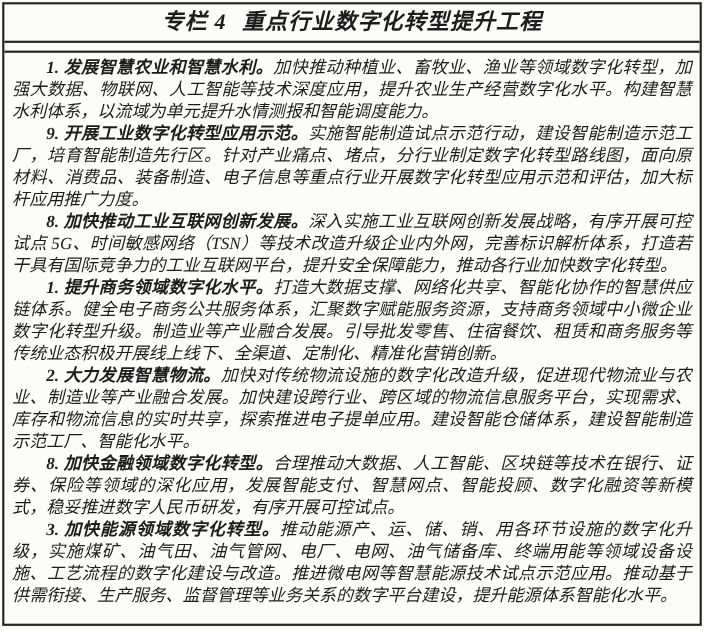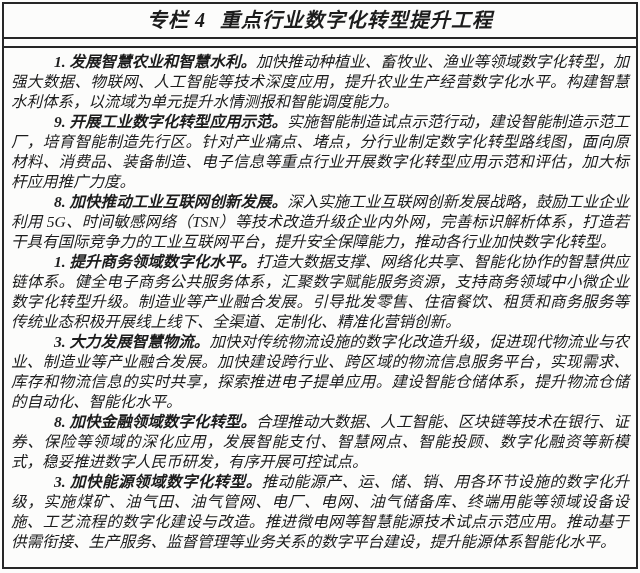--- a/index.html
+++ b/index.html
@@ -53,39 +53,38 @@
     line-height: 20px;
     text-align: justify;
     overflow: hidden;
   }
   .body-area p {
     margin: 0;
     text-indent: 2em;
   }
   .lead {
     font-weight: bold;
-    margin-left: 12px;
   }
 </style>
 </head>
 <body>
 
 <div class="sheet">
   <div class="column-box">
 
     <div class="title-bar">
       <span class="title-prefix">专栏 4</span><span>重点行业数字化转型提升工程</span>
     </div>
 
     <div class="gap-row"></div>
 
     <div class="body-area">
       <p><span class="lead">1. 发展智慧农业和智慧水利。</span><span>加快推动种植业、畜牧业、渔业等领域数字化转型，加强大数据、物联网、人工智能等技术深度应用，提升农业生产经营数字化水平。构建智慧水利体系，以流域为单元提升水情测报和智能调度能力。</span></p>
       <p><span class="lead">9. 开展工业数字化转型应用示范。</span><span>实施智能制造试点示范行动，建设智能制造示范工厂，培育智能制造先行区。针对产业痛点、堵点，分行业制定数字化转型路线图，面向原材料、消费品、装备制造、电子信息等重点行业开展数字化转型应用示范和评估，加大标杆应用推广力度。</span></p>
-      <p><span class="lead">8. 加快推动工业互联网创新发展。</span><span>深入实施工业互联网创新发展战略，鼓励工业企业利用 5G、时间敏感网络（TSN）等技术改造升级企业内外网，完善标识解析体系，打造若干具有国际竞争力的工业互联网平台，提升安全保障能力，推动各行业加快数字化转型。</span></p>
+      <p><span class="lead">8. 加快推动工业互联网创新发展。</span><span>深入实施工业互联网创新发展战略，有序开展可控试点 5G、时间敏感网络（TSN）等技术改造升级企业内外网，完善标识解析体系，打造若干具有国际竞争力的工业互联网平台，提升安全保障能力，推动各行业加快数字化转型。</span></p>
       <p><span class="lead">1. 提升商务领域数字化水平。</span><span>打造大数据支撑、网络化共享、智能化协作的智慧供应链体系。健全电子商务公共服务体系，汇聚数字赋能服务资源，支持商务领域中小微企业数字化转型升级。制造业等产业融合发展。引导批发零售、住宿餐饮、租赁和商务服务等传统业态积极开展线上线下、全渠道、定制化、精准化营销创新。</span></p>
-      <p><span class="lead">3. 大力发展智慧物流。</span><span>加快对传统物流设施的数字化改造升级，促进现代物流业与农业、制造业等产业融合发展。加快建设跨行业、跨区域的物流信息服务平台，实现需求、库存和物流信息的实时共享，探索推进电子提单应用。建设智能仓储体系，提升物流仓储的自动化、智能化水平。</span></p>
+      <p><span class="lead">2. 大力发展智慧物流。</span><span>加快对传统物流设施的数字化改造升级，促进现代物流业与农业、制造业等产业融合发展。加快建设跨行业、跨区域的物流信息服务平台，实现需求、库存和物流信息的实时共享，探索推进电子提单应用。建设智能仓储体系，建设智能制造示范工厂、智能化水平。</span></p>
       <p><span class="lead">8. 加快金融领域数字化转型。</span><span>合理推动大数据、人工智能、区块链等技术在银行、证券、保险等领域的深化应用，发展智能支付、智慧网点、智能投顾、数字化融资等新模式，稳妥推进数字人民币研发，有序开展可控试点。</span></p>
       <p><span class="lead">3. 加快能源领域数字化转型。</span><span>推动能源产、运、储、销、用各环节设施的数字化升级，实施煤矿、油气田、油气管网、电厂、电网、油气储备库、终端用能等领域设备设施、工艺流程的数字化建设与改造。推进微电网等智慧能源技术试点示范应用。推动基于供需衔接、生产服务、监督管理等业务关系的数字平台建设，提升能源体系智能化水平。</span></p>
     </div>
 
   </div>
 </div>
 
 </body></html>

